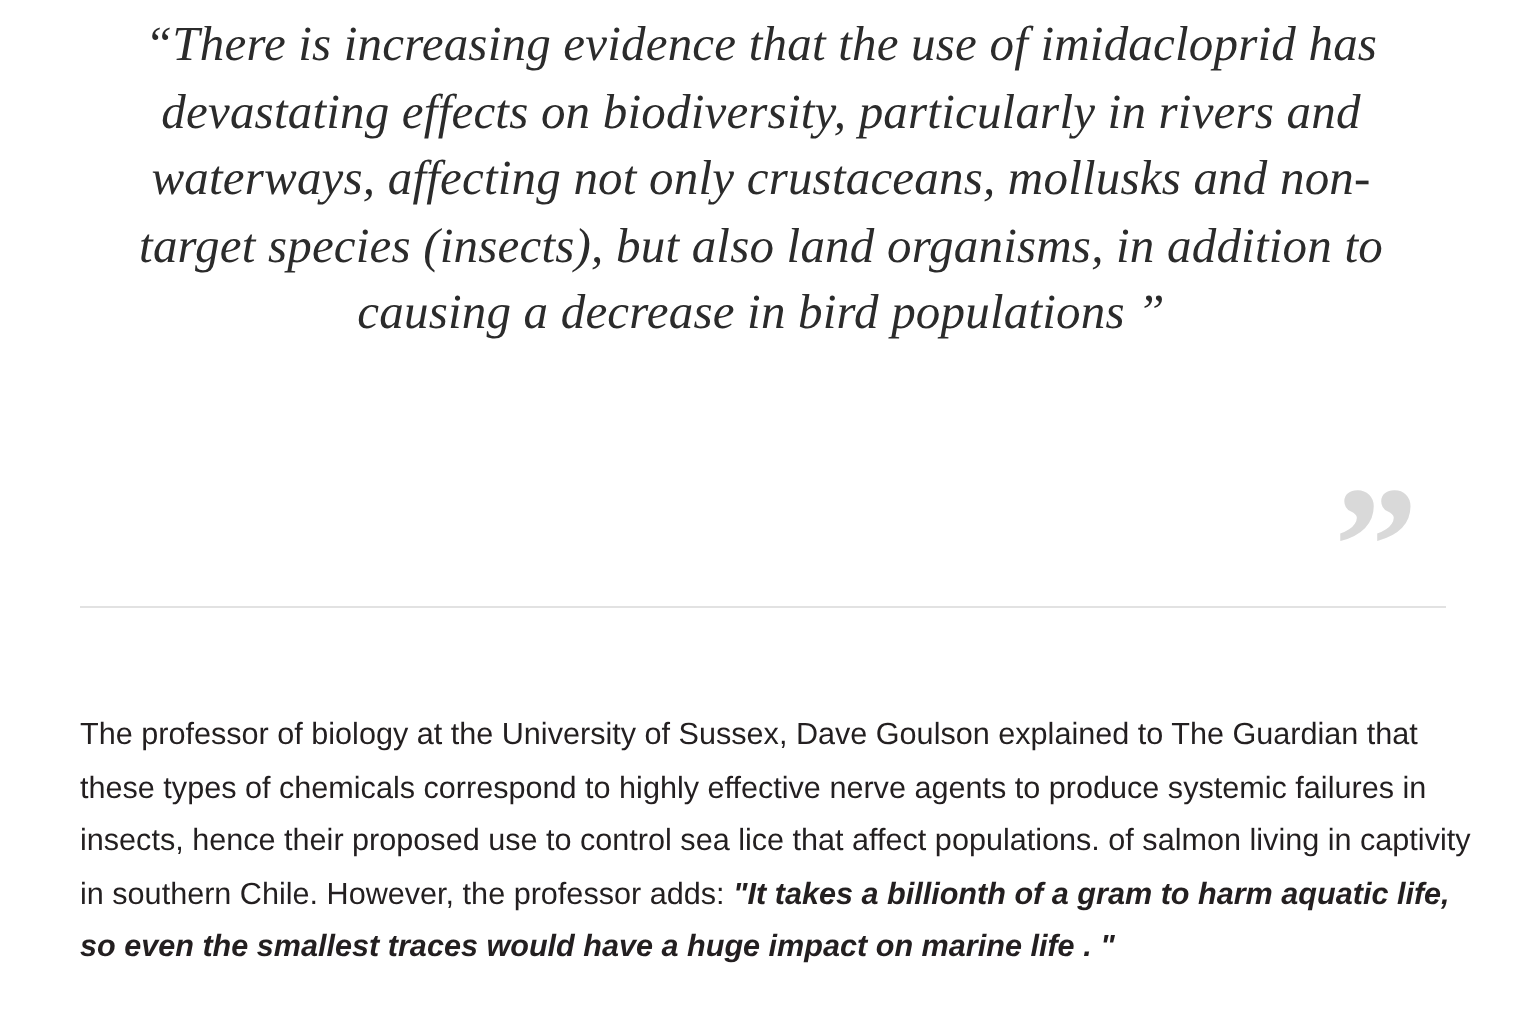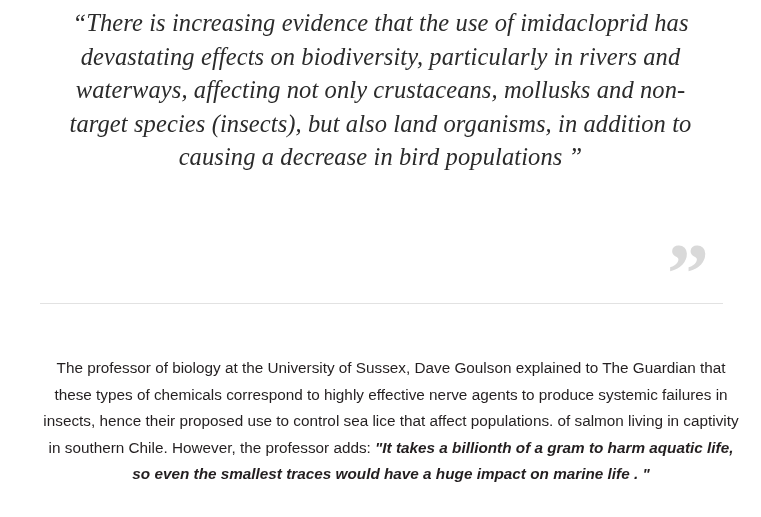--- a/index.html
+++ b/index.html
@@ -57,21 +57,21 @@
     position: absolute;
     left: 40px;
     top: 340px;
     width: 702px;
   }
   .body-text {
     font-family: "Liberation Sans", sans-serif;
     font-size: 15.3px;
     line-height: 26.5px;
     color: #231f20;
-    text-align: center;
+    text-align: left;
   }
   .body-text .lead-in {
     font-weight: normal;
   }
   .body-text .emph {
     font-weight: bold;
     font-style: italic;
   }
 </style>
 </head>

